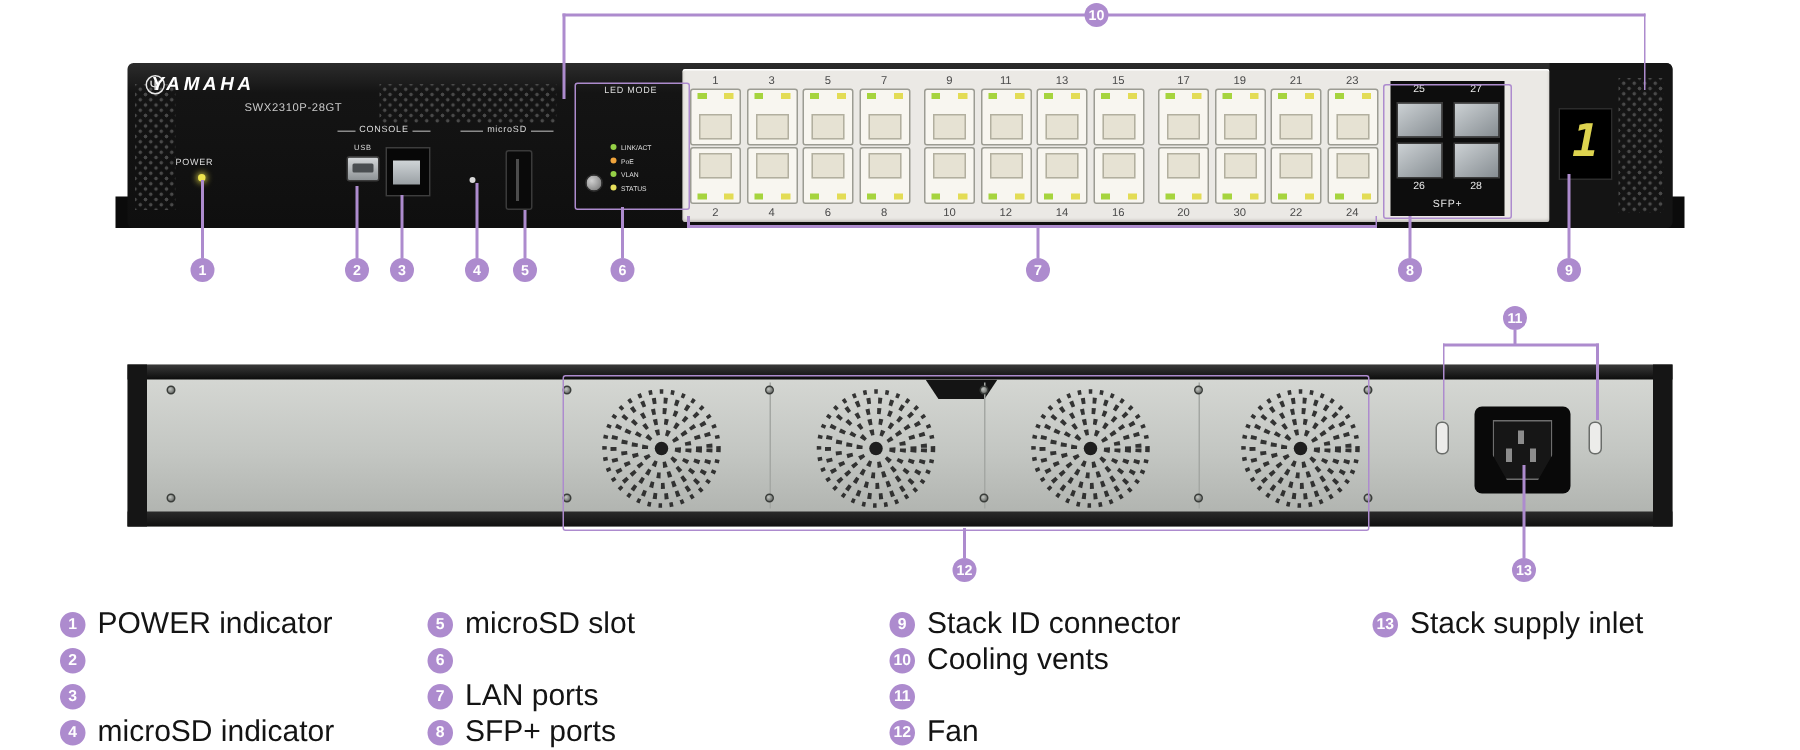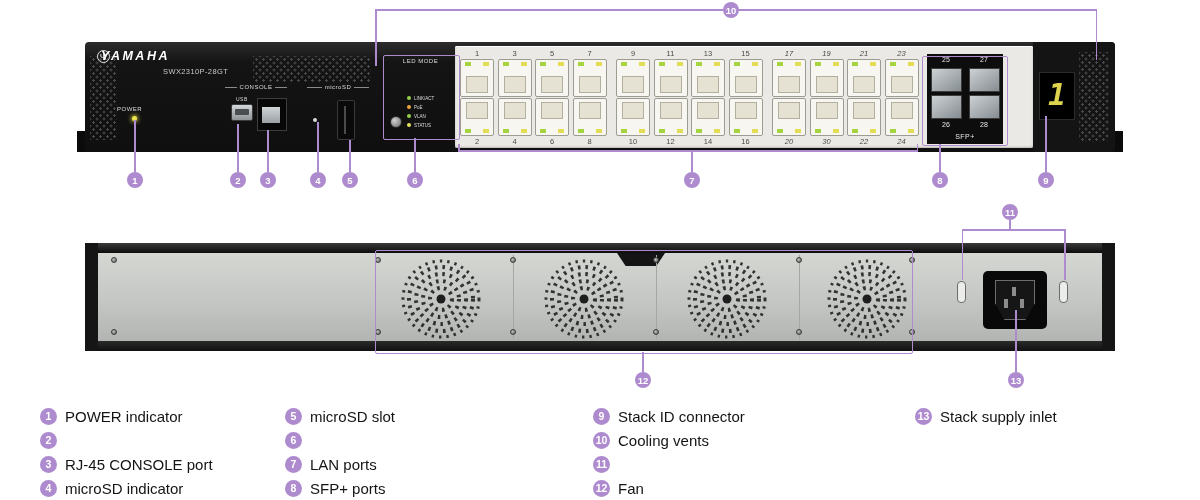--- a/index.html
+++ b/index.html
@@ -98,21 +98,21 @@
   .inlet .cavity{position:absolute;left:12px;top:9px;width:40px;height:40px;background:#161616;
          border:1.5px solid #6e6e6e;box-sizing:border-box;
          clip-path:polygon(0 0,100% 0,100% 58%,76% 100%,24% 100%,0 58%);}
   .pin{position:absolute;width:4px;height:9px;background:#8c8c8c;}
 
   
   .lcol{position:absolute;top:404px;}
   .li{display:flex;align-items:center;gap:8px;height:24px;}
   .co-s{width:17px;height:17px;border-radius:50%;background:var(--accent);color:#fff;
         font-size:10.5px;font-weight:bold;display:flex;align-items:center;justify-content:center;flex:none;}
-  .lt{font-size:15px;color:#141414;white-space:nowrap;text-align:right;}
+  .lt{font-size:20px;color:#141414;white-space:nowrap;text-align:right;}
   .cont{margin-left:25px;height:20px;}
 </style>
 </head>
 <body>
 
 <div class="stage">
 
   <div class="ear" style="left:77px;"></div>
   <div class="ear" style="left:1111px;"></div>
 
@@ -205,21 +205,21 @@
             <div class="rj b"></div>
           </div>
         <div class="nums">
             <span>10</span>
             <span>12</span>
             <span>14</span>
             <span>16</span>
           </div>
       </div>
 
-      <div class="lgroup" style="left:317px;font-style:italic;">
+      <div class="lgroup" style="left:317px;">
         <div class="nums">
             <span>17</span>
             <span>19</span>
             <span>21</span>
             <span>23</span>
           </div>
         <div class="jrow">
             <div class="rj t"></div>
             <div class="rj t"></div>
             <div class="rj t"></div>
@@ -390,21 +390,20 @@
   <div class="lcol" style="left:40px;">
     <div class="li">
         <span class="co-s">1</span>
         <span class="lt">POWER indicator</span>
       </div>
     <div class="li">
         <span class="co-s">2</span>
       </div>
     <div class="li">
         <span class="co-s">3</span>
-        <span class="lt">RJ-45 CONSOLE port</span>
       </div>
     <div class="li">
         <span class="co-s">4</span>
         <span class="lt">microSD indicator</span>
       </div>
   </div>
   <div class="lcol" style="left:285px;">
     <div class="li">
         <span class="co-s">5</span>
         <span class="lt">microSD slot</span>

